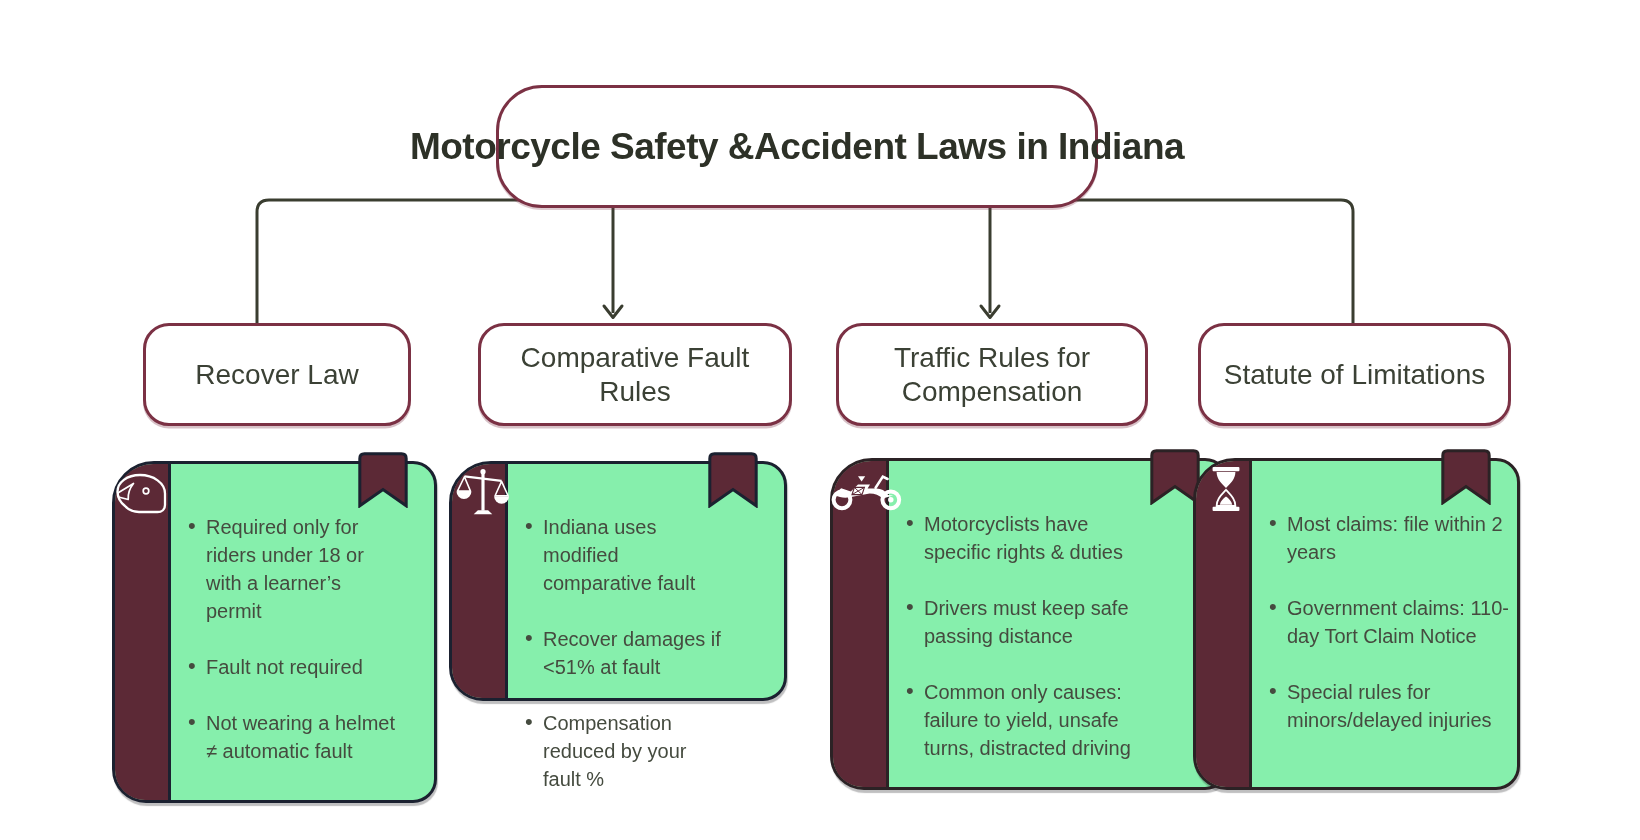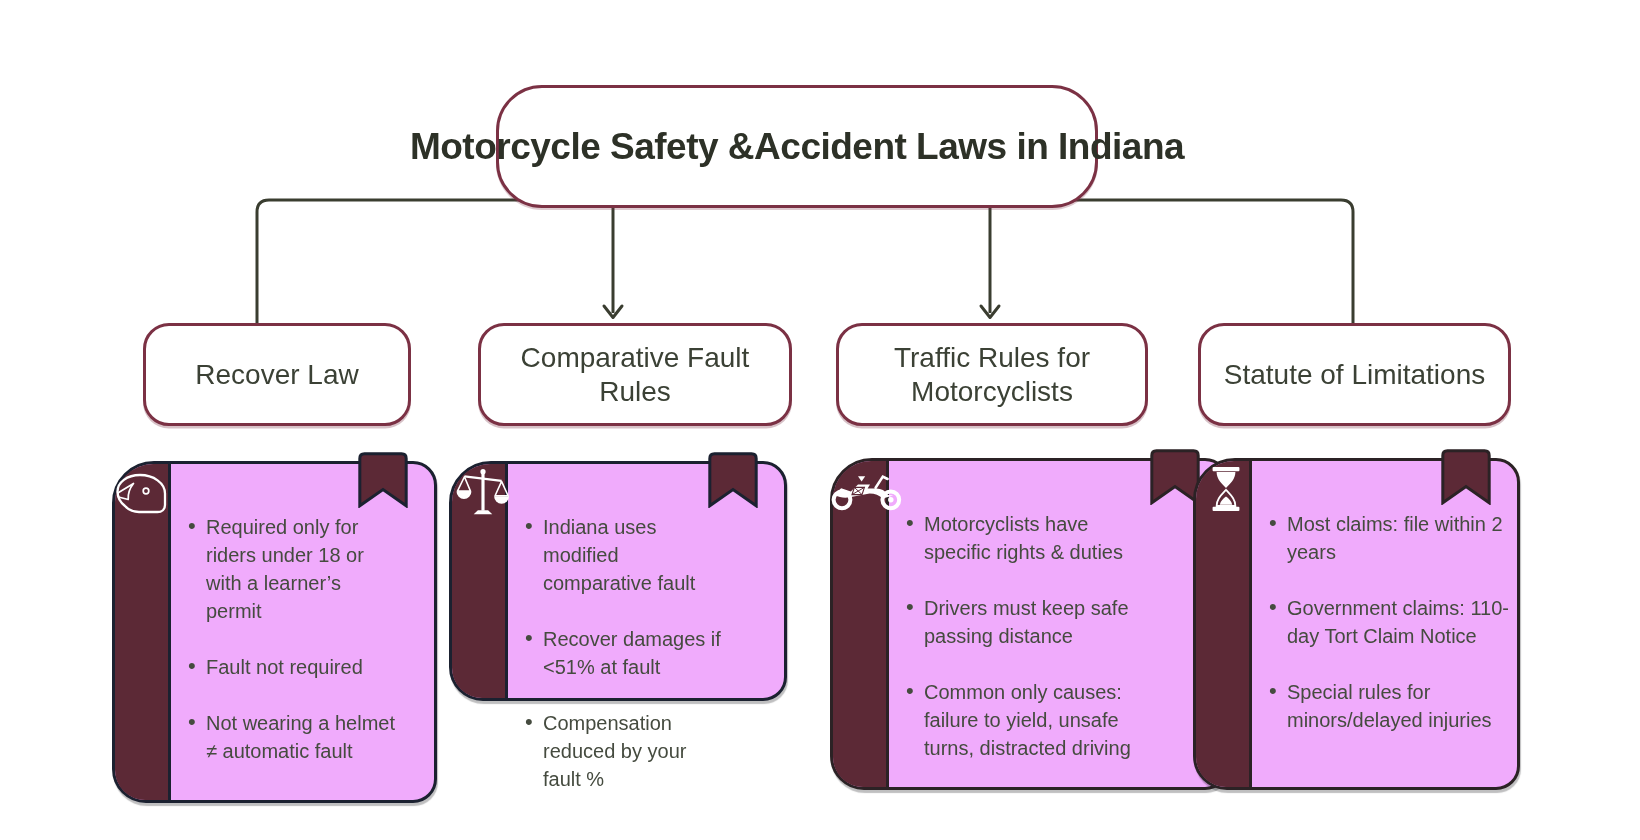--- a/index.html
+++ b/index.html
@@ -19,21 +19,21 @@
     letter-spacing:-.5px;white-space:nowrap;
   }
   .cat{
     position:absolute;top:323px;height:103px;z-index:2;background:#fff;
     border:3px solid var(--wine);border-radius:26px;box-sizing:border-box;
     display:flex;align-items:center;justify-content:center;text-align:center;
     box-shadow:0 2.5px 0 rgba(123,49,68,.3);
   }
   .cat span{font-size:28px;line-height:34px;color:var(--cat_text);padding:0 15px;}
   .card{
-    position:absolute;top:461px;z-index:2;background:#f0abfc;box-sizing:border-box;
+    position:absolute;top:461px;z-index:2;background:#86efac;box-sizing:border-box;
     border:3px solid var(--cbc);border-radius:42px 24px 24px 34px;
     box-shadow:1px 3px 1px rgba(25,25,30,.28);
   }
   .card.navy{--cbc:var(--card_border_navy);}
   .card.brown{--cbc:var(--card_border_brown);}
   .sidebar{
     position:absolute;left:0;top:0;bottom:0;width:53px;background:var(--maroon);
     border-right:3px solid var(--cbc);border-radius:38px 0 0 30px;
   }
   .icon{position:absolute;z-index:4;}
@@ -71,21 +71,21 @@
     <div class="tl">Accident Laws in Indiana</div>
   </div>
 
   <div class="cat" style="left:143px;width:268px">
     <span>Recover Law</span>
   </div>
   <div class="cat" style="left:478px;width:314px">
     <span>Comparative Fault Rules</span>
   </div>
   <div class="cat" style="left:836px;width:312px">
-    <span>Traffic Rules for Motorcyclists</span>
+    <span>Traffic Rules for Compensation</span>
   </div>
   <div class="cat" style="left:1198px;width:313px">
     <span>Statute of Limitations</span>
   </div>
 
   <div class="card navy c1" style="left:112px;width:325px;height:342px">
     <div class="sidebar"></div>
     <svg class="icon" style="left:-2px;top:8px" width="58" height="44" viewBox="0 0 58 44">
       <path class="ic-stroke" stroke-width="2.3" d="M12,34 C7.5,30.5 4.5,25 4.5,19.5 C4.5,10.5 14,3 27,3 C40.5,3 52,11 52,21.5 L52,33 C52,37.2 48.8,40 44.5,40 L26,40 C20.5,40 15.5,38 12,34 Z"></path>
       <path class="ic-stroke" stroke-width="1.7" stroke-linejoin="round" d="M4.8,21 L20.5,11.5 C16.5,16.5 14.8,21.5 15.2,27.5 L5.5,25 Z"></path>

